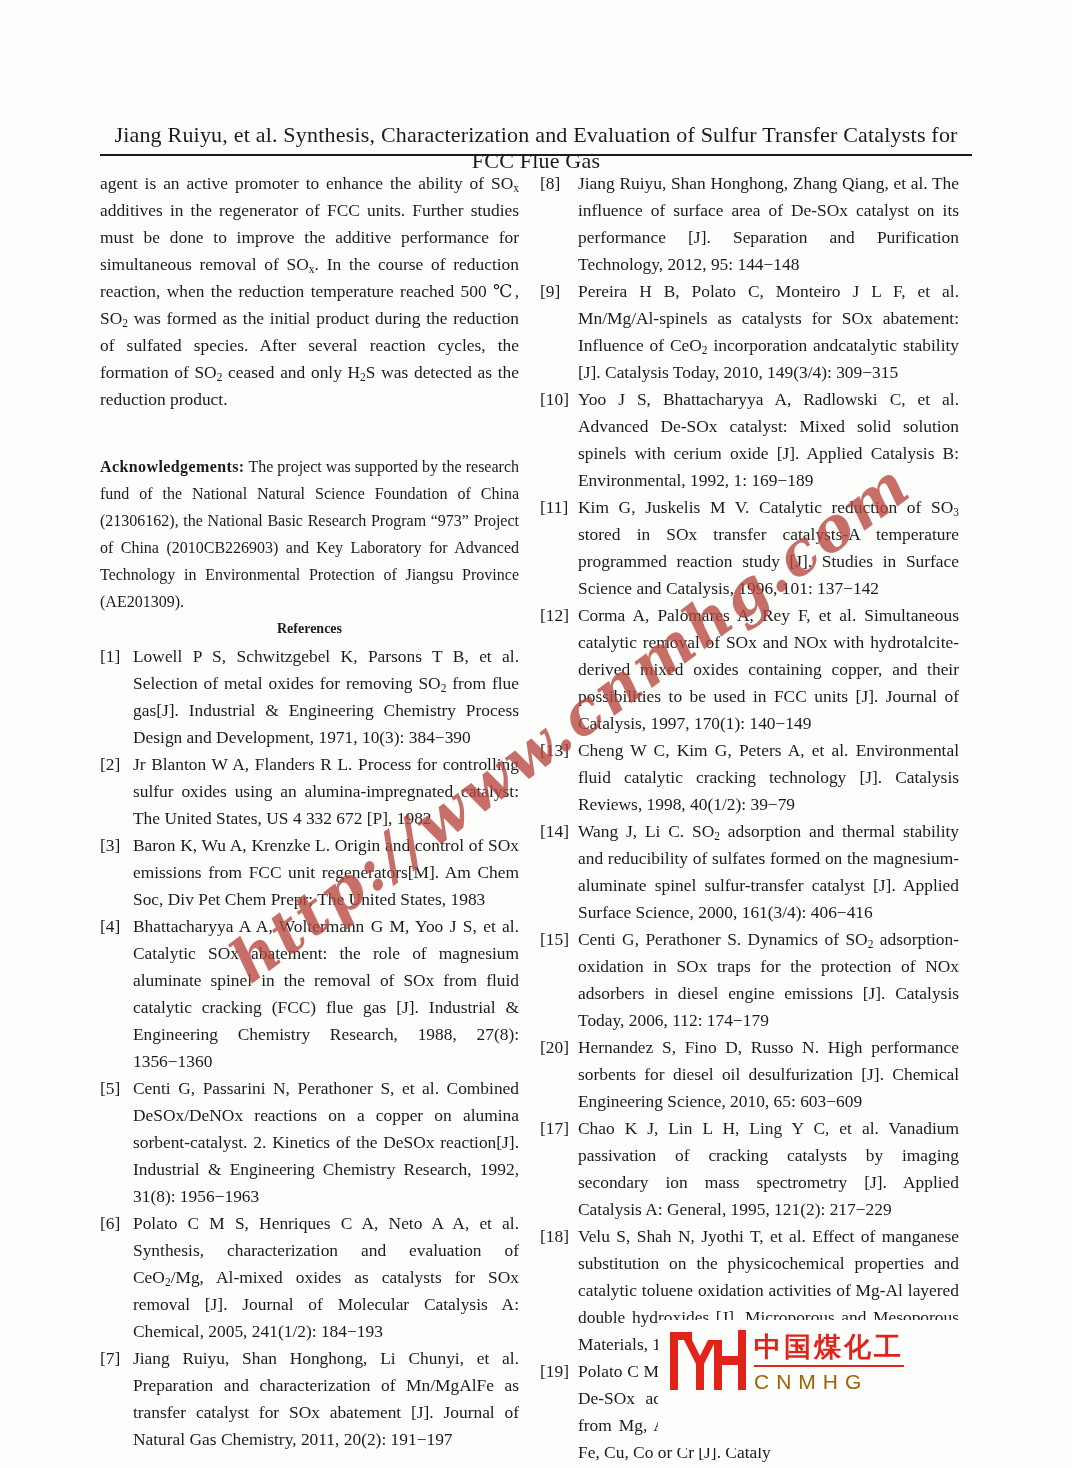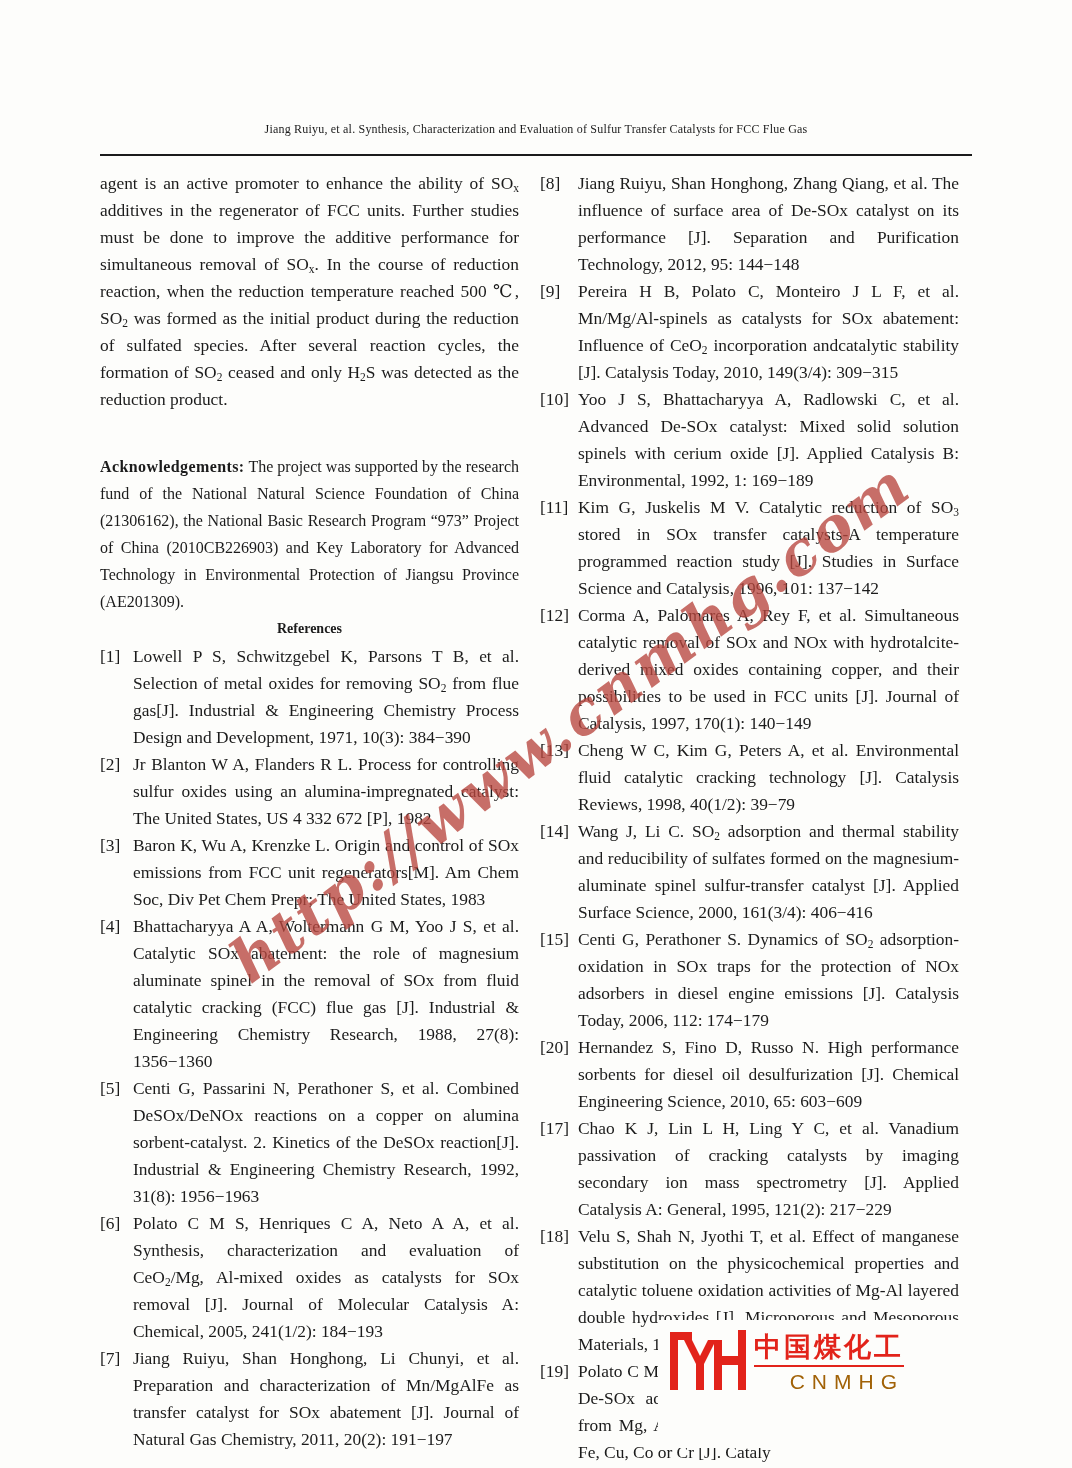--- a/index.html
+++ b/index.html
@@ -4,21 +4,21 @@
 <style>
   html,body { margin:0; padding:0; background:#e8e8e8; }
   .page {
     position:relative; width:1072px; height:1468px;
     background:#fdfdfb; color:#1b1b1b; overflow:hidden;
     font-family:"Liberation Serif","DejaVu Serif",serif;
   }
   
   .running-header {
     position:absolute; top:122px; left:100px; width:872px;
-    text-align:center; font-size:12px; letter-spacing:0.2px;
+    text-align:center; font-size:22px; letter-spacing:0.2px;
   }
   .header-rule {
     position:absolute; top:154px; left:100px; width:872px;
     height:2px; background:#1b1b1b;
   }
   
   .columns {
     position:absolute; top:170px; left:100px; width:872px;
     display:flex; gap:21px;
   }
@@ -44,21 +44,21 @@
     font-family:"DejaVu Serif",serif; font-style:italic; font-weight:bold;
     font-size:60px; letter-spacing:3px; color:#b9473f; opacity:0.78;
     pointer-events:none; z-index:5; white-space:nowrap;
   }
   
   .logo-stamp {
     position:absolute; left:658px; top:1320px; width:334px; height:128px;
     background:#fdfdfb; z-index:6; display:flex; align-items:flex-start;
   }
   .logo-mark { margin:10px 8px 0 12px; }
-  .logo-textcol { margin-top:12px;text-align:right; }
+  .logo-textcol { margin-top:12px; }
   .logo-cn {
     font-size:27px; line-height:30px; color:#e2231a; font-weight:bold;
     letter-spacing:3px; border-bottom:2px solid #e2231a; padding-bottom:3px;
     font-family:"DejaVu Sans","Liberation Sans",sans-serif;
   }
   .logo-latin {
     margin-top:3px; font-size:21px; color:#a16207; letter-spacing:7px;
     font-family:"Liberation Sans","DejaVu Sans",sans-serif;
   }
   

